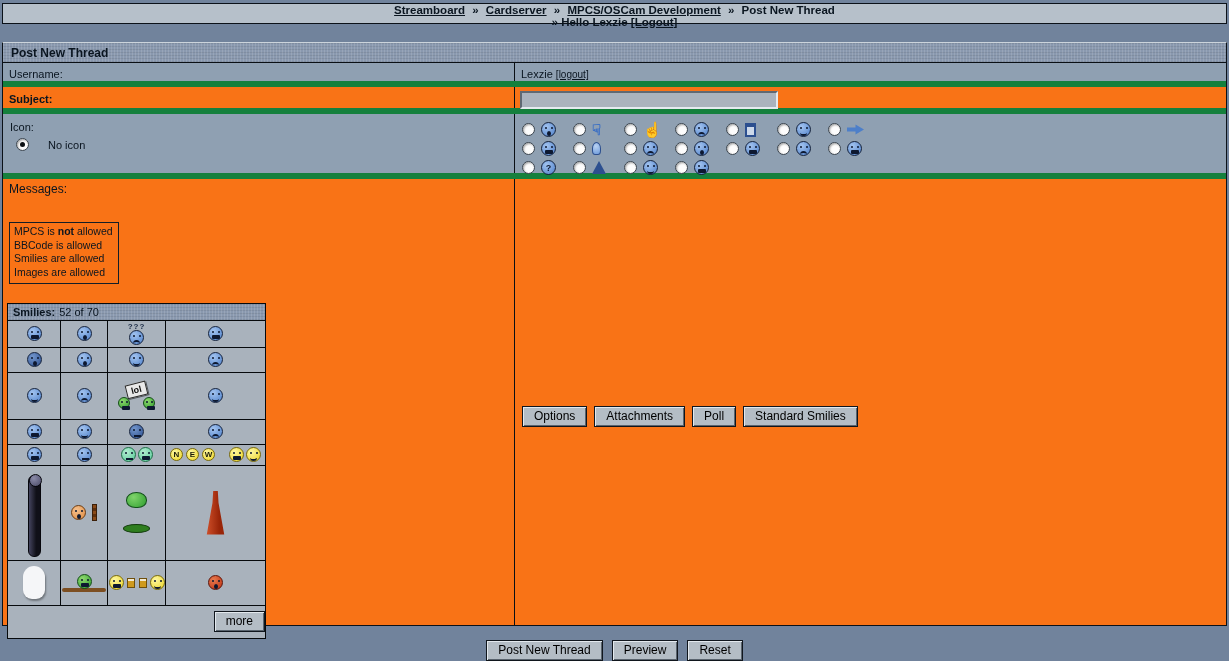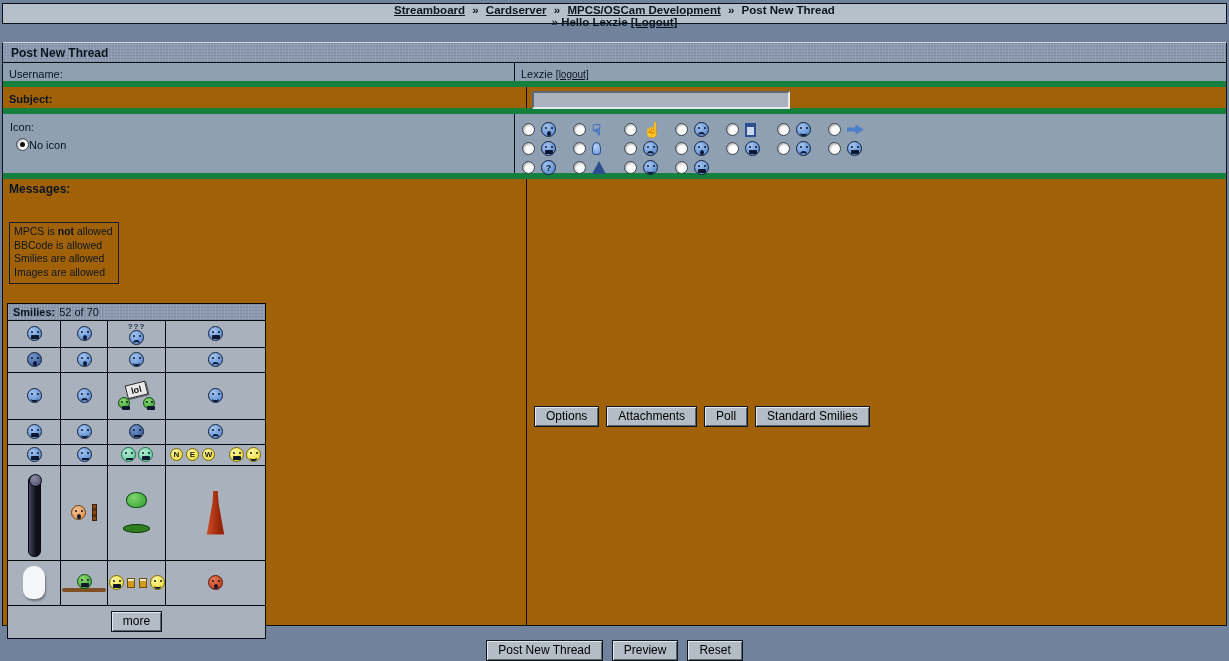--- a/index.html
+++ b/index.html
@@ -42,21 +42,21 @@
     height:20px; line-height:20px;
     padding:0 8px;
     font-weight:bold; font-size:12px;
     border-bottom:1px solid #0a0f14;
   }
   .trow { display:flex; border-bottom:6px solid #15803d; }
   .trow:last-child { border-bottom:none; }
   .cell-l { width:511px; flex:none; }
   .cell-r { flex:1; border-left:1px solid #0a0f14; }
   .row-dark  { background:#8fa0b2; }
-  .row-light { background:#a16207;gap:12px; }
+  .row-light { background:#f97316; }
 
   .row-username { height:24px; }
   .row-username .cell-l, .row-username .cell-r { padding:5px 0 0 6px; }
   .row-subject  { height:27px; }
   .row-subject .cell-l { padding:6px 0 0 6px; font-weight:bold; }
   .row-subject .cell-r { padding:4px 0 0 5px; }
   .row-icon     { height:65px; }
   .row-messages { height:446px; }
 
   .small-link { font-size:10px; }
@@ -83,21 +83,21 @@
     box-shadow:inset 1px 1px 2px rgba(0,0,0,.35);
     display:inline-block;
     cursor:pointer;
   }
   .radio.checked::after {
     content:""; position:absolute; left:3px; top:3px;
     width:5px; height:5px; border-radius:50%; background:#0c1014;
   }
 
   .icon-cell-l { padding:7px 0 0 7px; }
-  .noicon-line { display:flex; align-items:flex-end; gap:0; margin:5px 0 0 6px; }
+  .noicon-line { display:flex; align-items:flex-end; gap:19px; margin:5px 0 0 6px; }
 
   #icon-grid { padding:6px 0 0 7px; }
   .icon-row { display:flex; align-items:center; height:19px; }
   .pair { width:51px; display:flex; align-items:center; gap:6px; }
 
   
   .face {
     position:relative; display:inline-block; flex:none;
     width:15px; height:15px; border-radius:50%;
     border:1px solid #14223d;
@@ -151,21 +151,21 @@
   .shape.stick { width:5px; height:17px; background:repeating-linear-gradient(0deg,#8a4a18 0 3px,#5e2f0c 3px 6px); border:1px solid #3c1f08; margin-left:4px; }
   .shape.frogup   { width:21px; height:16px; background:radial-gradient(circle at 35% 30%, #7fd46a, #2f9e2f); border:1px solid #13511a; border-radius:50% 50% 45% 45%; }
   .shape.frogflat { width:27px; height:9px; background:#2f7e1f; border:1px solid #123c0c; border-radius:50%; margin-top:16px; }
   .shape.bottle { width:19px; height:44px; background:linear-gradient(90deg,#d0502a,#992508 70%); clip-path:polygon(38% 0,62% 0,66% 28%,96% 100%,4% 100%,34% 28%); }
   .shape.ghost  { width:22px; height:33px; background:#f5f6f8; border-radius:11px 11px 9px 9px; box-shadow:1px 2px 2px rgba(0,0,0,.35); }
   .shape.branch { width:44px; height:4px; background:#7d4f22; border-radius:2px; margin-top:-1px; }
   .shape.mug    { width:8px; height:10px; background:#cf9a1e; border:1px solid #6e4f0c; box-shadow:inset 0 2px 0 #f4ead0; margin:0 1px; }
 
   
   .msg-cell { padding:3px 0 0 6px; }
-  .msg-label { font-weight:bold; font-size:12px; }
+  .msg-label { font-weight:normal; font-size:12px; }
   .rules-box {
     margin:26px 0 0 0;
     border:1px solid #141e28;
     width:max-content;
     padding:2px 5px 3px 4px;
     font-size:10.5px; line-height:1.3;
   }
 
   
   .smilies {
@@ -181,21 +181,21 @@
     display:flex; align-items:center; justify-content:center; gap:2px;
     border-right:1px solid #06090c; cursor:pointer;
   }
   .scell:last-child { border-right:none; }
   .scell:nth-child(1){ width:53px; } .scell:nth-child(2){ width:47px; }
   .scell:nth-child(3){ width:58px; } .scell:nth-child(4){ flex:1; }
   .scell.stack { flex-direction:column; gap:0; }
   .scell.col   { flex-direction:column; gap:0; }
   .r1{height:27px} .r2{height:25px} .r3{height:47px} .r4{height:25px}
   .r5{height:21px} .r6{height:95px} .r7{height:45px}
-  .sfoot { display:flex; justify-content:center; padding:5px 0 6px; }
+  .sfoot { display:flex; justify-content:flex-end; padding:5px 0 6px; }
 
   
   .btn {
     font:12px "Liberation Sans", sans-serif; color:#000;
     background:#b4bdc5;
     border:1px solid #10161d;
     box-shadow:inset 1px 1px 0 #e3e9ee, inset -1px -1px 0 #59636d;
     padding:2px 11px 3px;
     cursor:pointer;
   }

